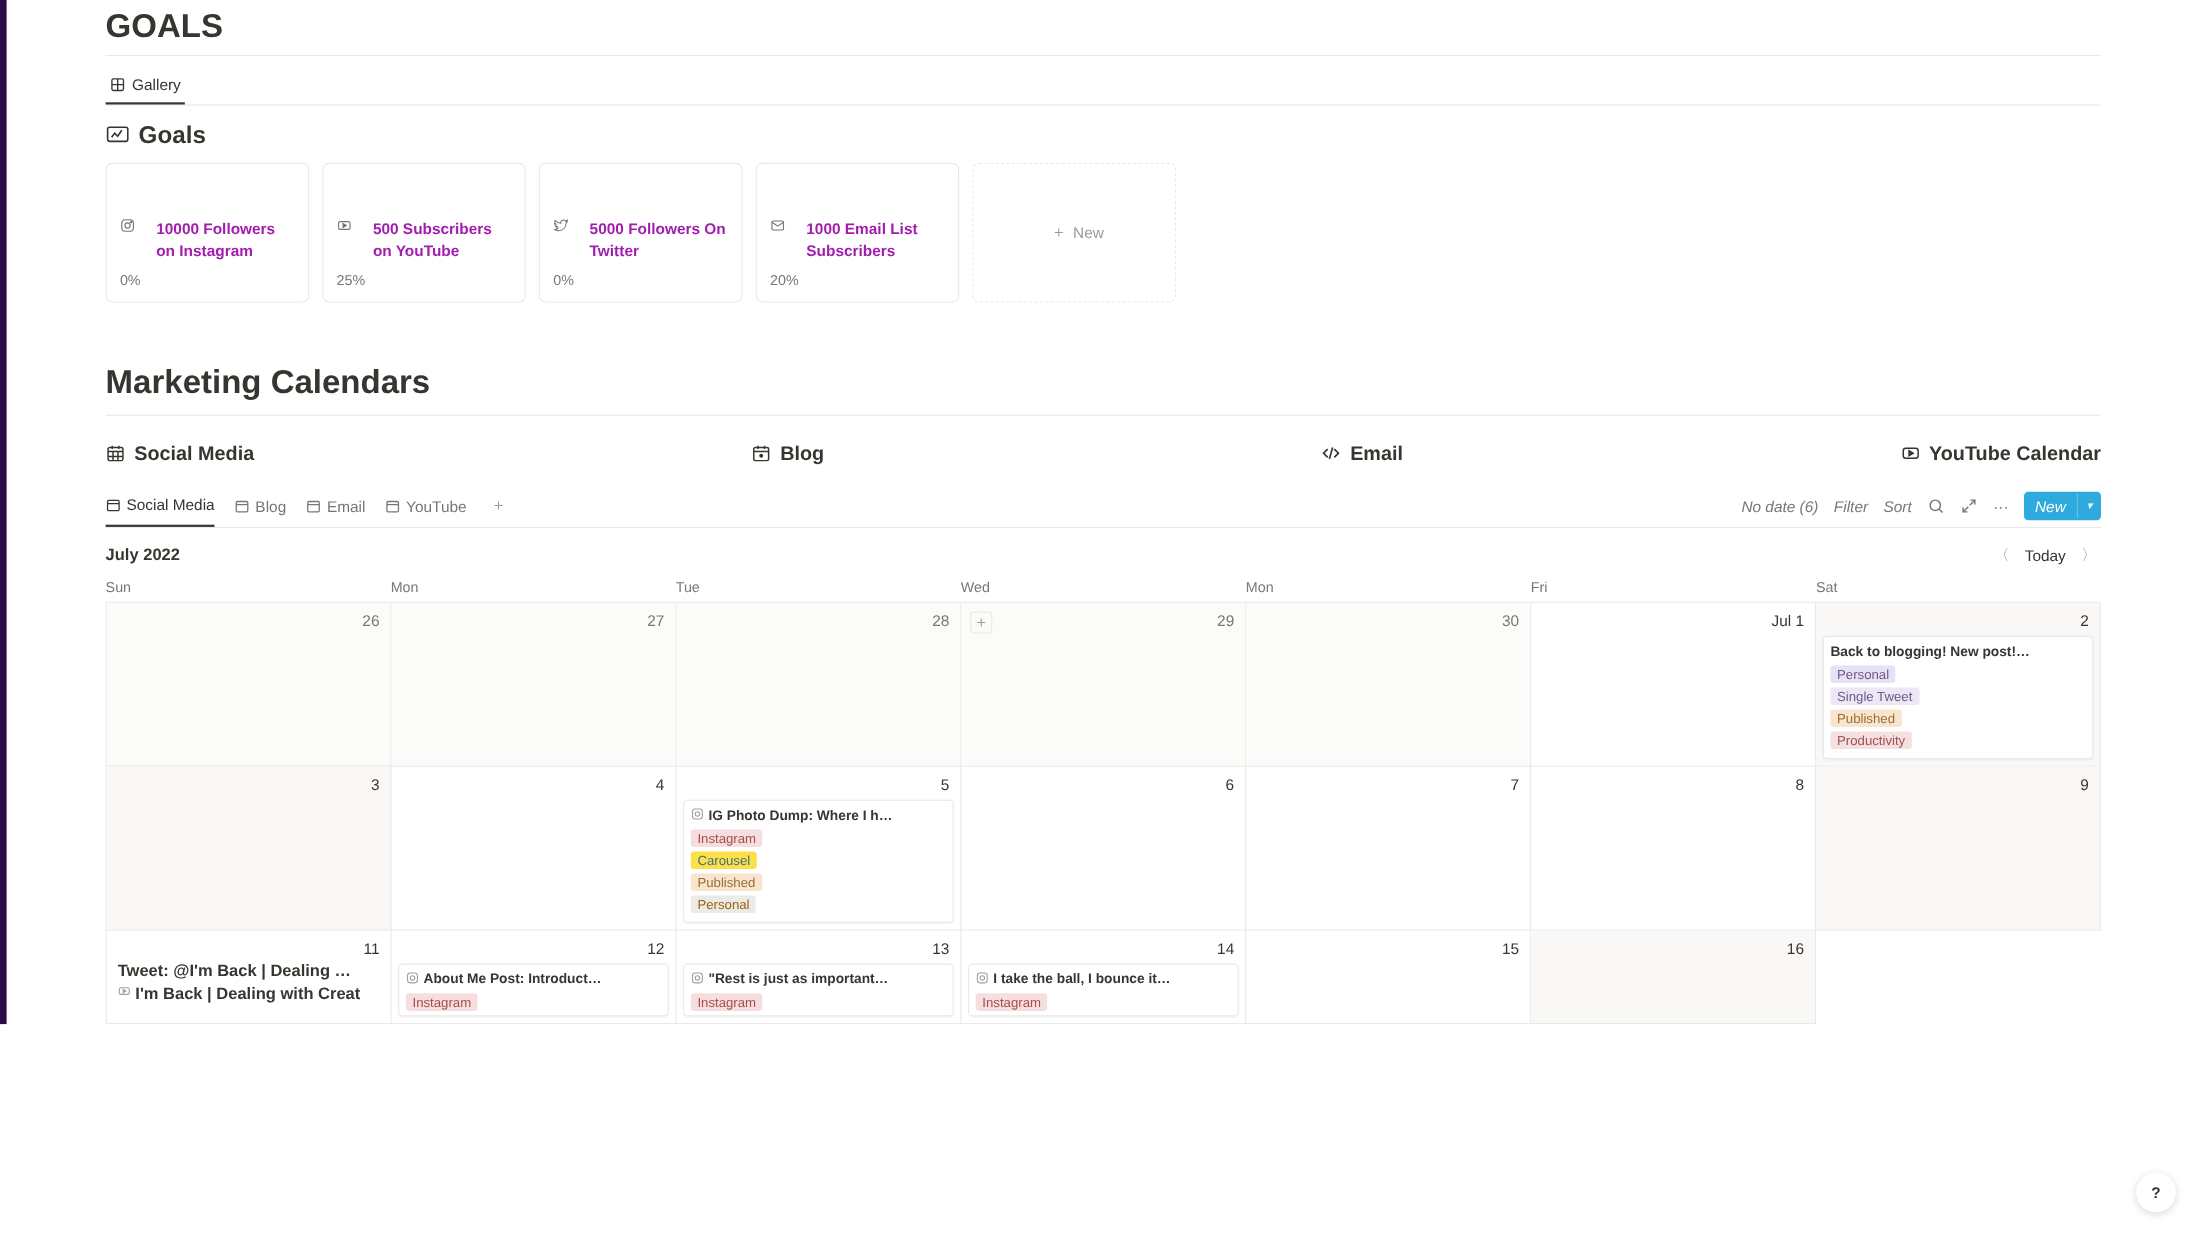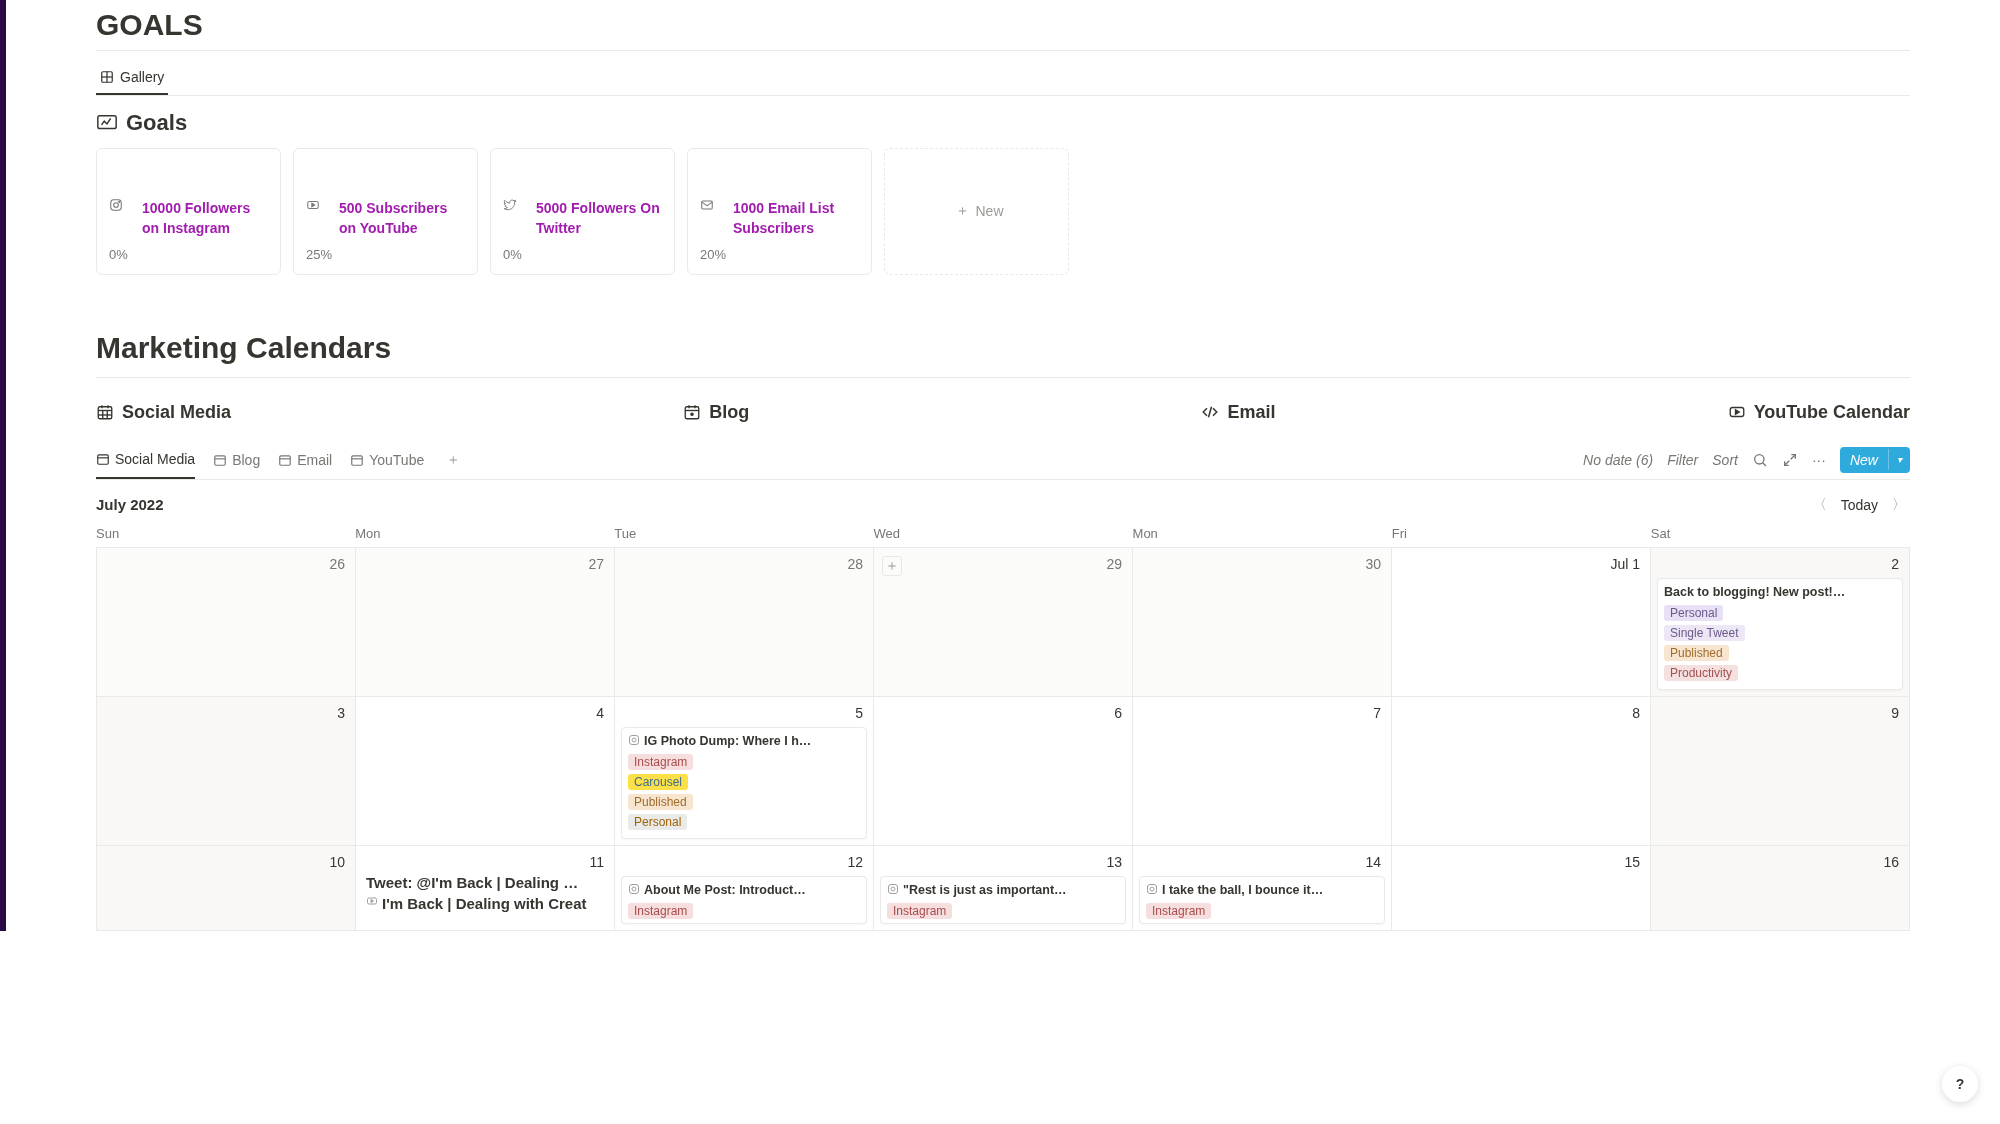--- a/index.html
+++ b/index.html
@@ -539,23 +539,20 @@
   <div class="cal-cell">
       <div class="daynum bold">7</div>
     </div>
   <div class="cal-cell">
       <div class="daynum bold">8</div>
     </div>
   <div class="cal-cell weekend">
       <div class="daynum bold">9</div>
     </div>
 
-  <div class="cal-cell weekend" style="min-height:60px;">
-      <div class="daynum bold">10</div>
-    </div>
   <div class="cal-cell" style="min-height:60px;">
     <div class="daynum bold">11</div>
     <div class="mini-event">
         <span>Tweet: @I'm Back | Dealing …</span>
       </div>
     <div class="mini-event">
       <span class="ic">
           <svg width="12" height="12" viewBox="0 0 24 24" fill="none" stroke="#787774" stroke-width="2">
             <rect x="3" y="6" width="18" height="12" rx="3"></rect>
             <path d="M10 9l5 3-5 3z" fill="#787774"></path>

